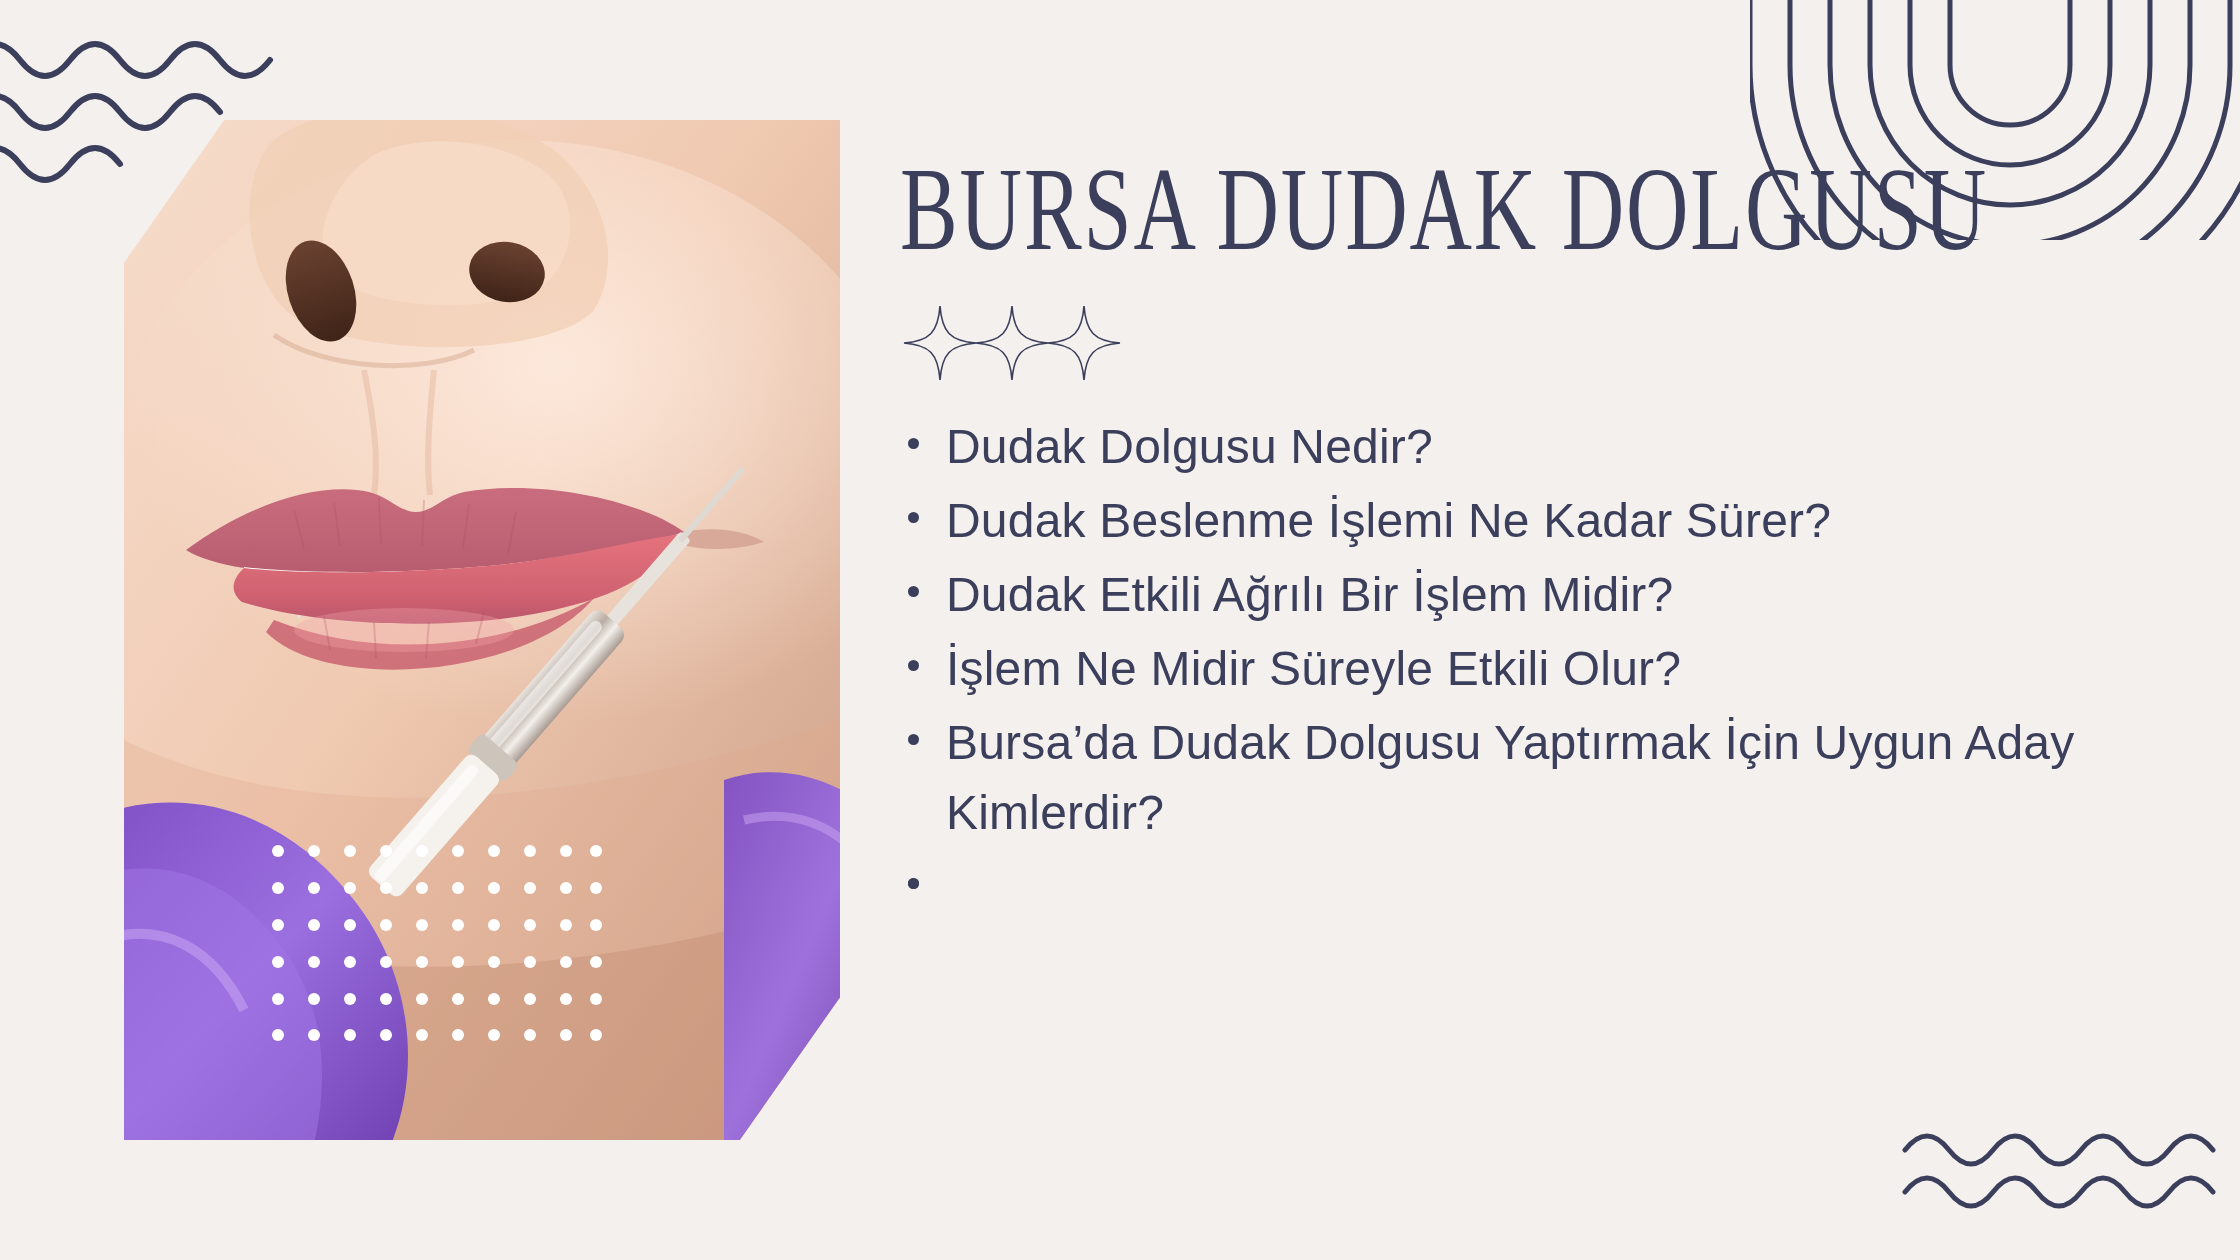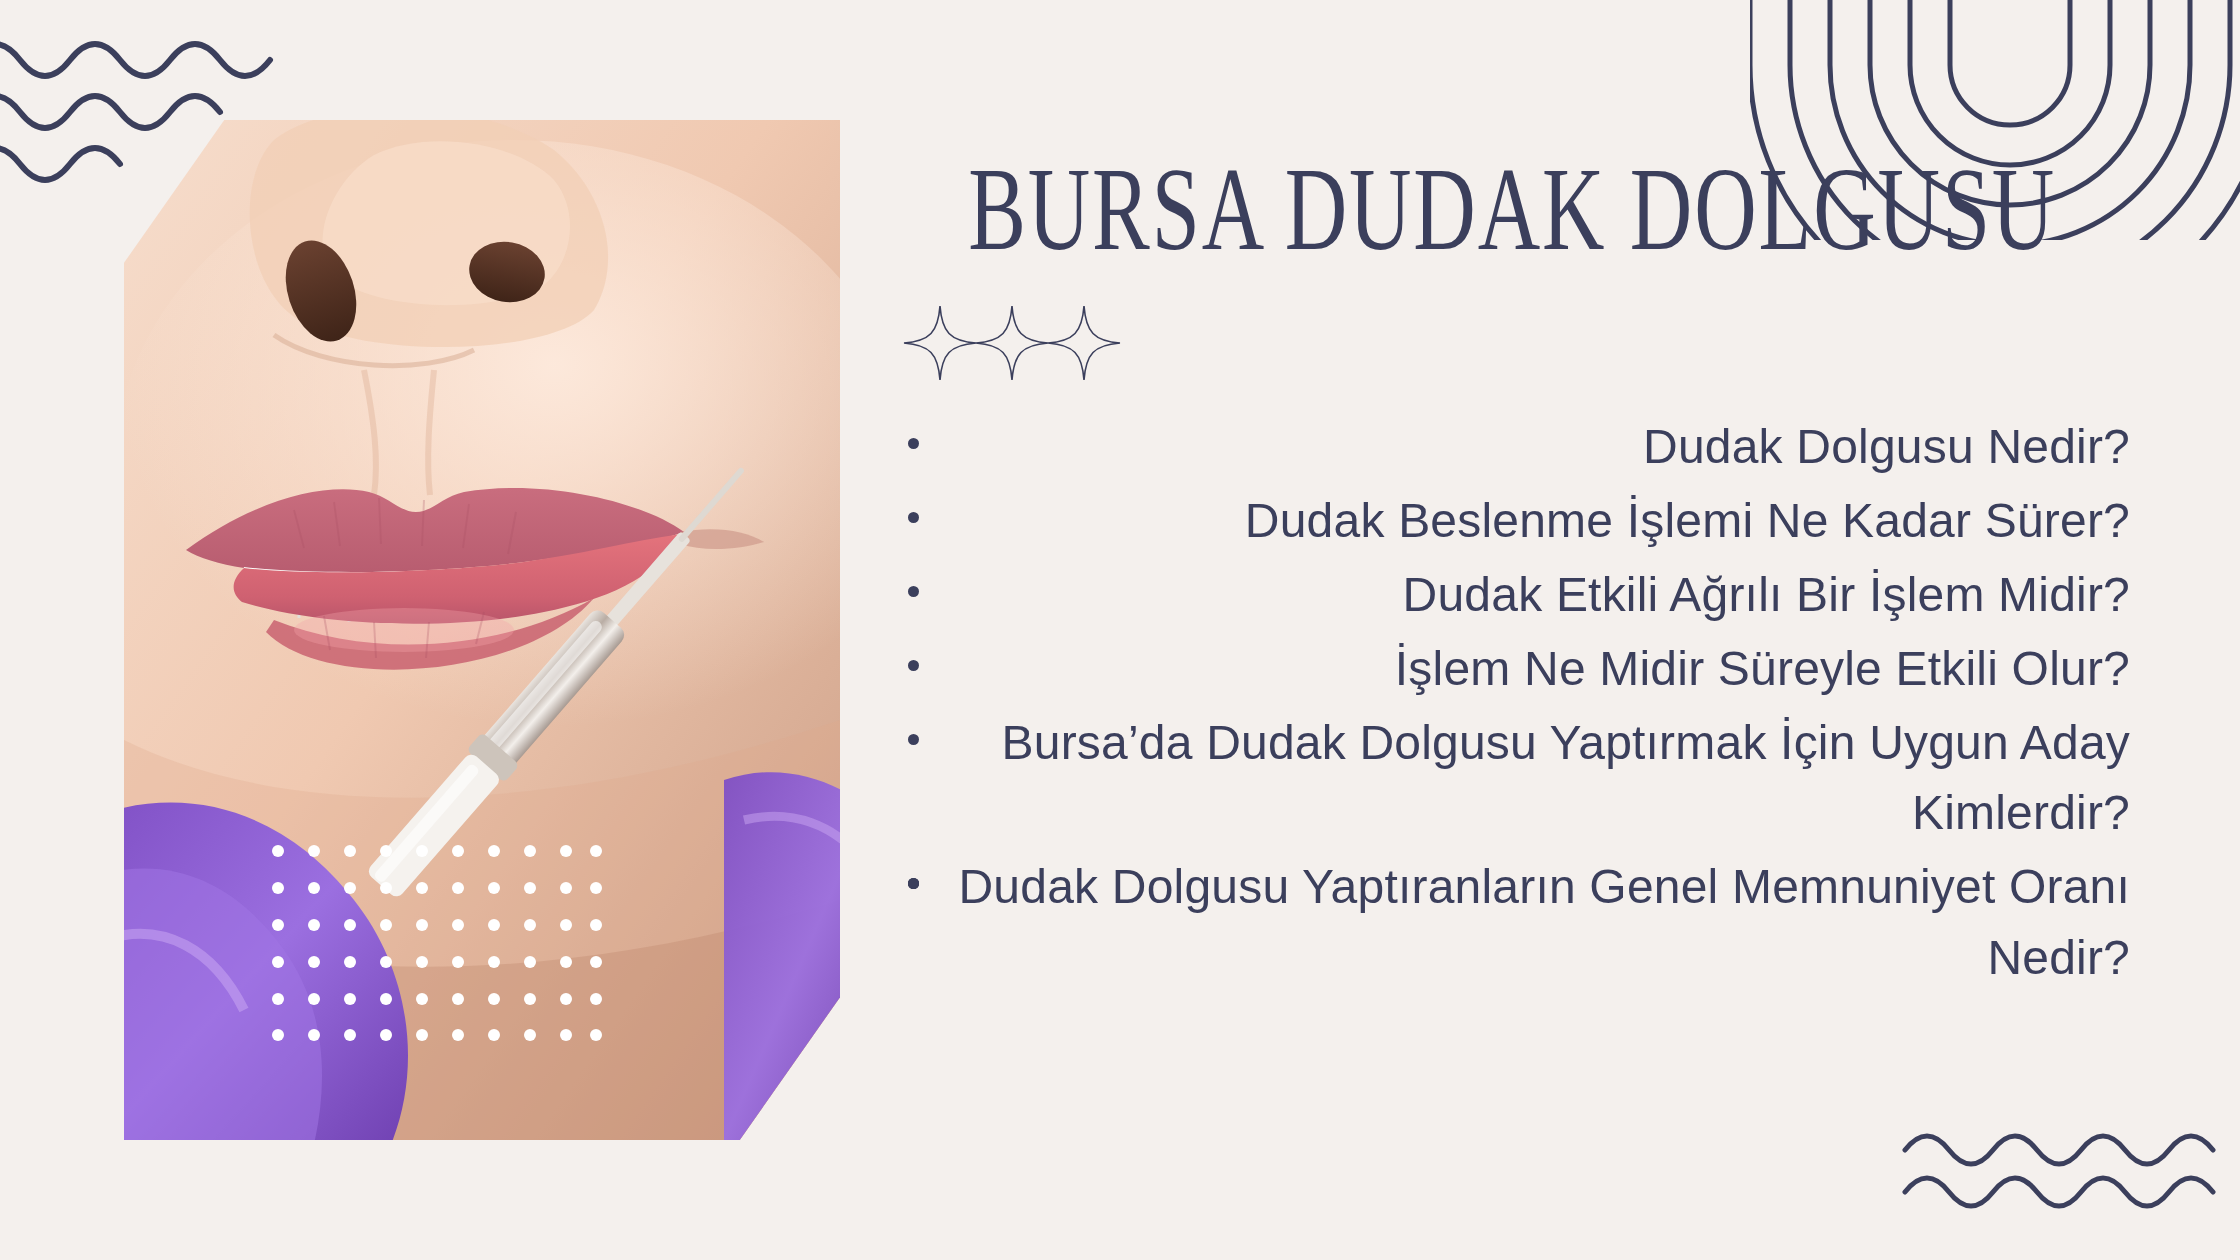--- a/index.html
+++ b/index.html
@@ -15,21 +15,20 @@
     position: relative;
   }
 
   #poster {
     position: absolute;
     left: 0; top: 0;
     width: 2240px;
     height: 1260px;
     background: #f4f0ed;
     overflow: hidden;
-    text-align: right;
   }
 
   
   .waves-topleft {
     position: absolute;
     left: -10px;
     top: 30px;
     width: 340px;
     height: 170px;
     pointer-events: none;
@@ -366,20 +365,16 @@
       <li class="faq-item">
         <span class="bullet"></span>
         <span>Bursa’da Dudak Dolgusu Yaptırmak İçin Uygun Aday Kimlerdir?</span>
       </li>
       <li class="faq-item">
         <span class="bullet"></span>
       </li>
       <li class="faq-item">
         <span class="bullet"></span>
       </li>
-      <li class="faq-item">
-        <span class="bullet"></span>
-        <span>Dudak Dolgusu Yaptıranların Genel Memnuniyet Oranı Nedir?</span>
-      </li>
     </ul>
   </div>
 
 </div>
 
 </body></html>

